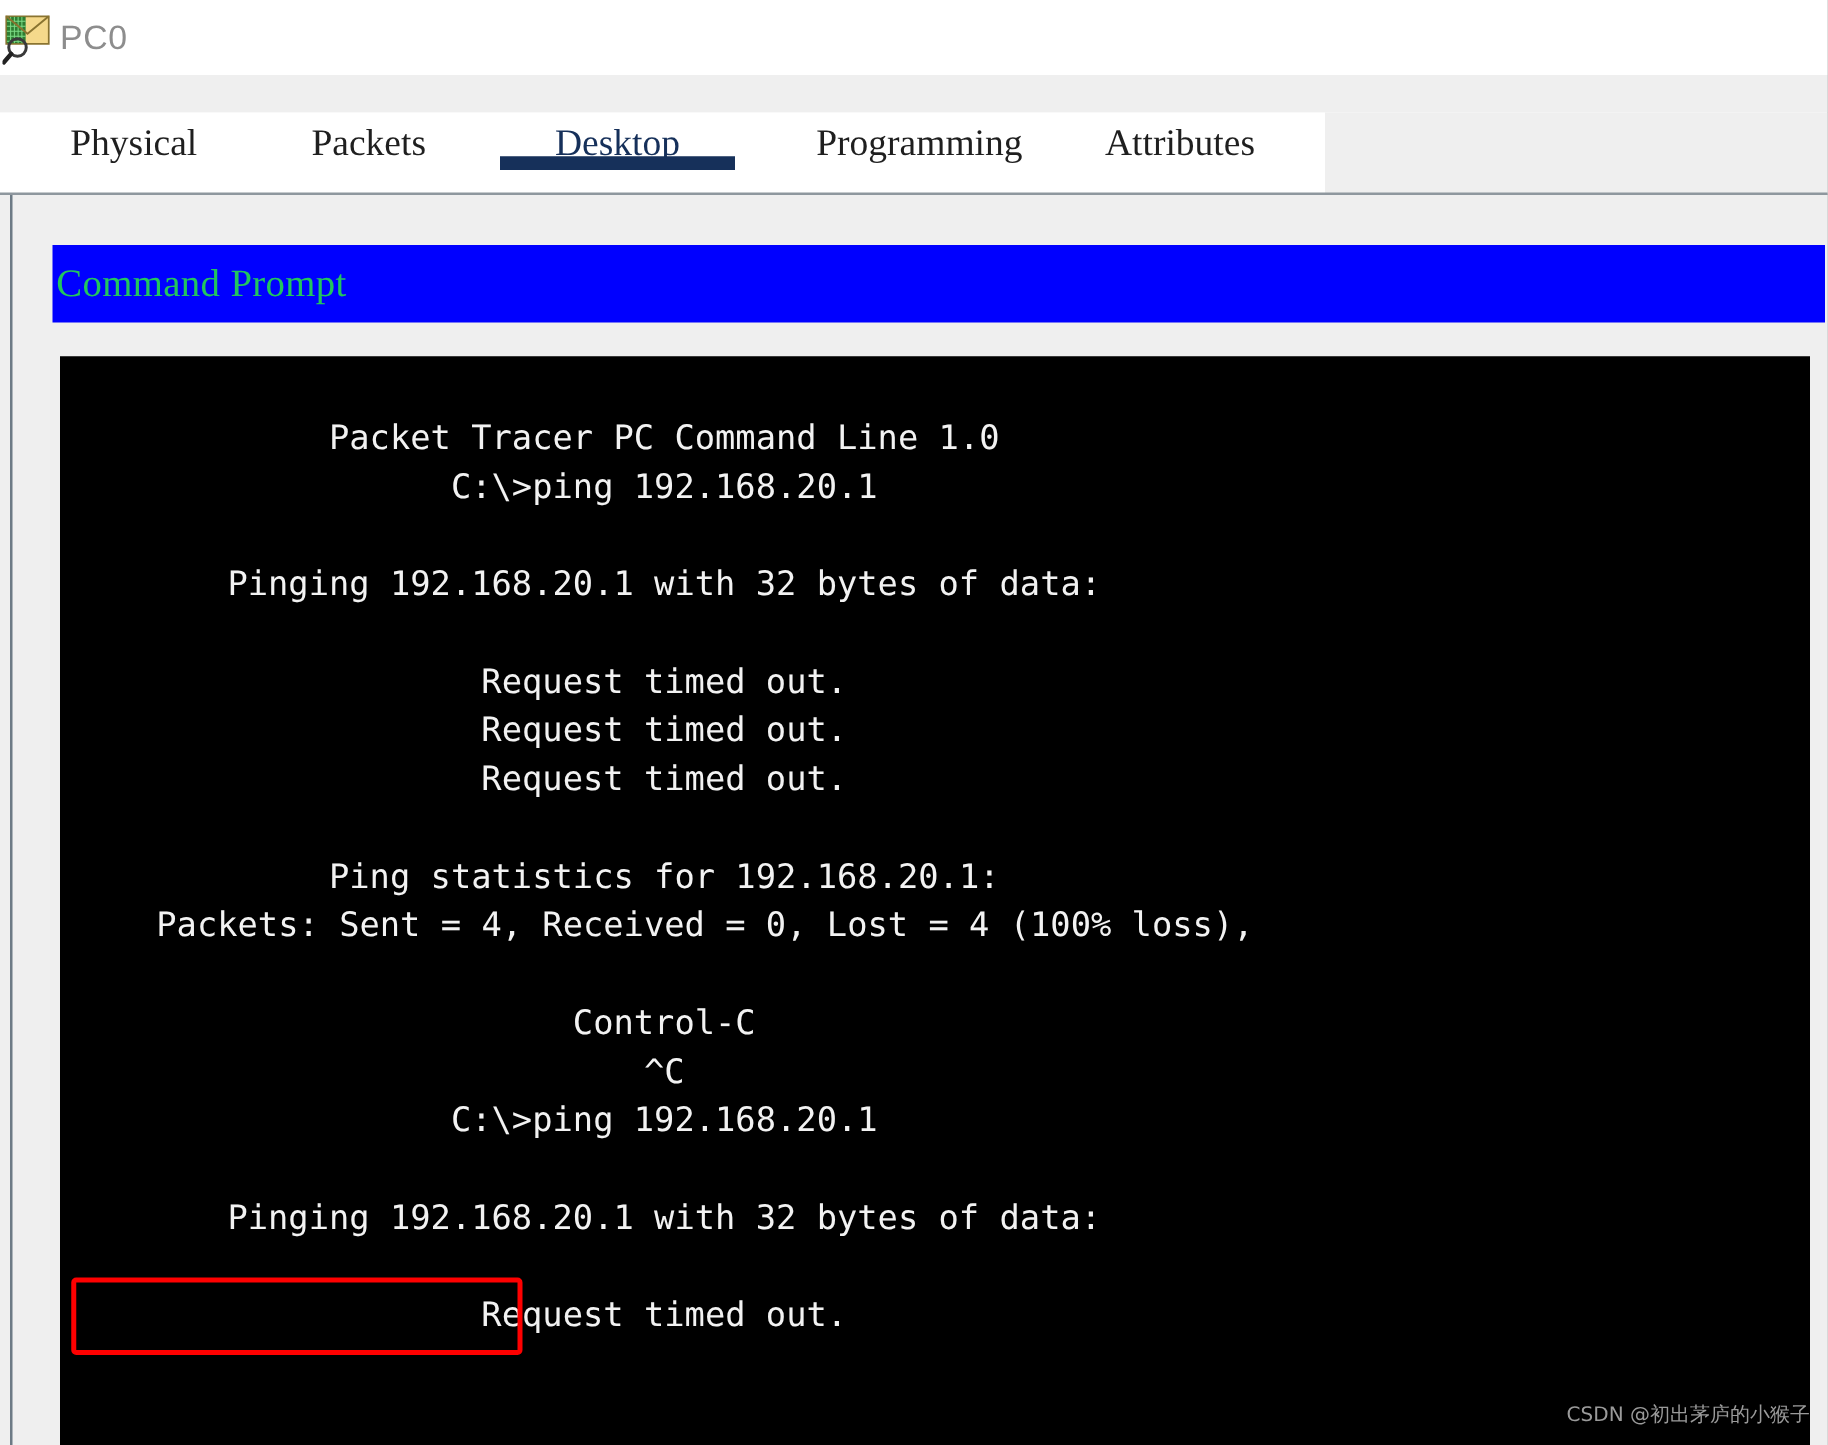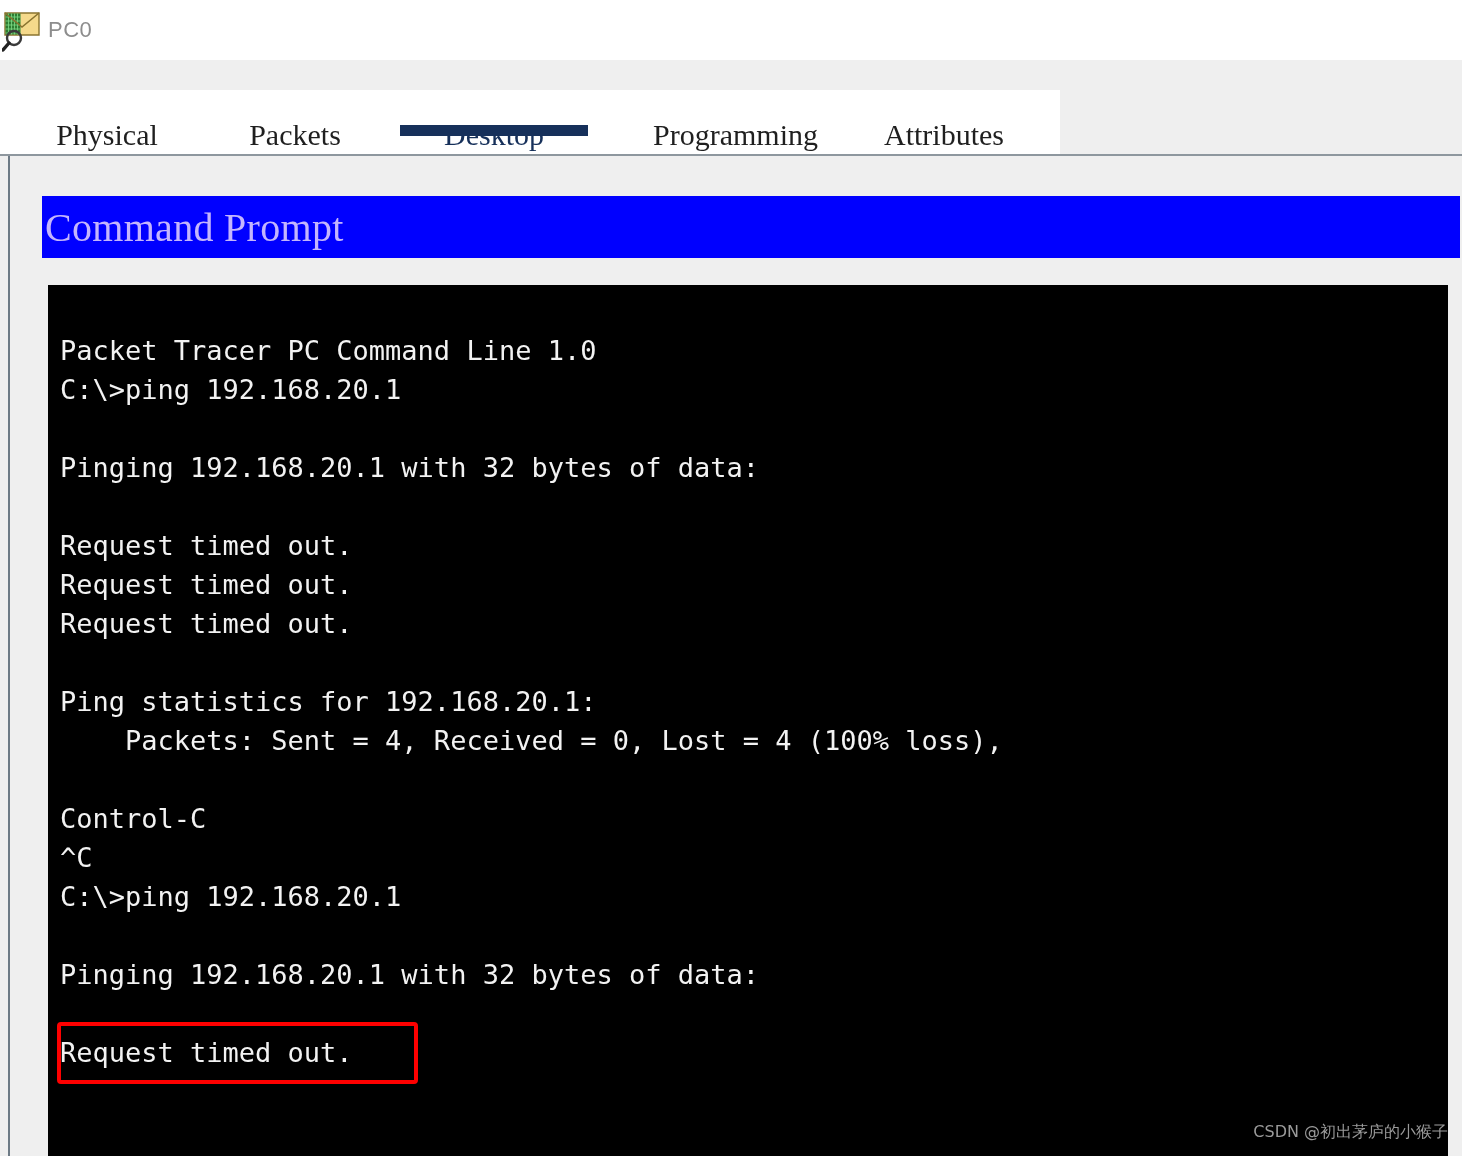--- a/index.html
+++ b/index.html
@@ -25,21 +25,21 @@
     align-items: center;
   }
   #app-icon {
     width: 40px; height: 44px;
     margin-left: 2px;
     position: relative;
     flex: none;
   }
   #window-title {
     font-family: "Liberation Sans", sans-serif;
-    font-size: 22px;
+    font-size: 27px;
     color: #8d8d8d;
     margin-left: 6px;
     letter-spacing: 0.5px;
     white-space: nowrap;
   }
 
   
   #title-gap {
     position: absolute;
     left: 0; top: 60px;
@@ -62,21 +62,21 @@
   }
   .tab {
     position: absolute;
     top: 0;
     height: 46px;
     font-family: "Liberation Serif", serif;
     font-size: 30px;
     color: #1f1f1f;
     display: flex;
     align-items: flex-start;
-    padding-top: 28px;
+    padding-top: 8px;
     box-sizing: border-box;
     white-space: nowrap;
     cursor: default;
   }
   .tab.active { color: #16305a; }
   .tab-underline {
     position: absolute;
     bottom: 0;
     left: 0;
     width: 100%;
@@ -108,34 +108,35 @@
   #cmd-header {
     position: absolute;
     left: 42px; top: 196px;
     width: 1418px; height: 62px;
     background: #0000ff;
     display: flex;
     align-items: center;
   }
   #cmd-header-label {
     font-family: "Liberation Serif", serif;
-    font-size: 40px;
-    color: #c4b5fd;
+    font-size: 31px;
+    color: #22c55e;
     margin-left: 3px;
     letter-spacing: 0.3px;
     white-space: nowrap;
   }
 
   
   #terminal {
     position: absolute;
     left: 48px; top: 285px;
     width: 1400px; height: 871px;
     background: #000000;
     overflow: hidden;
+    text-align: center;
   }
   #terminal-text {
     position: absolute;
     left: 12px; top: 46px;
     font-family: "DejaVu Sans Mono", "Liberation Mono", monospace;
     font-size: 27px;
     line-height: 39px;
     color: #f2f2f2;
     white-space: pre;
     letter-spacing: 0px;

